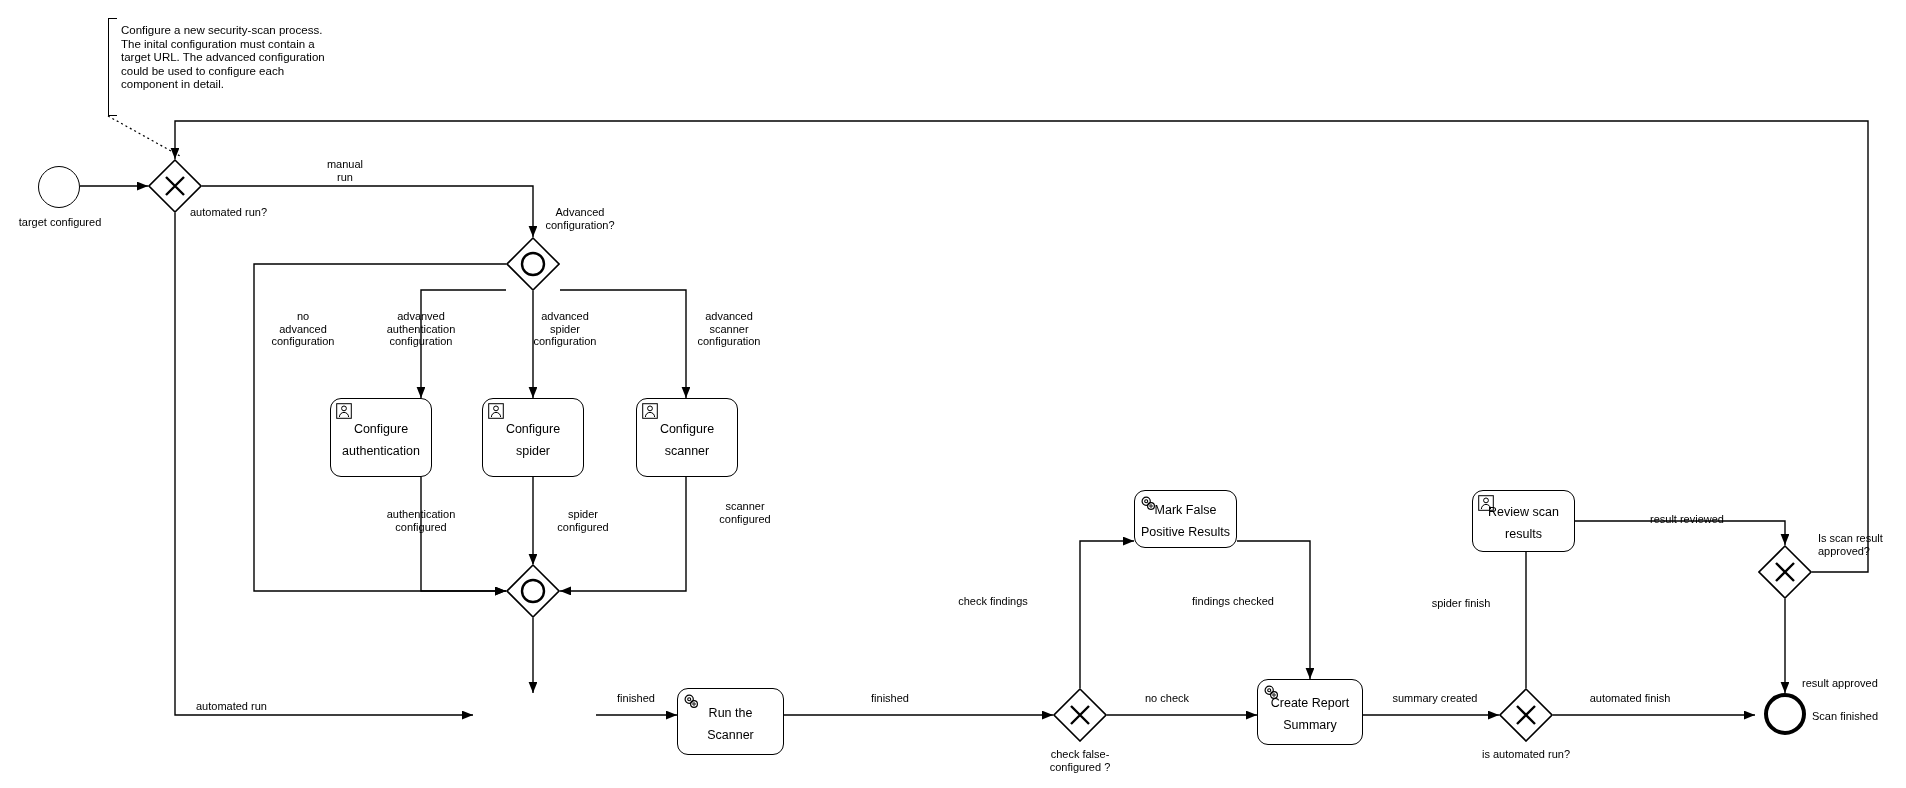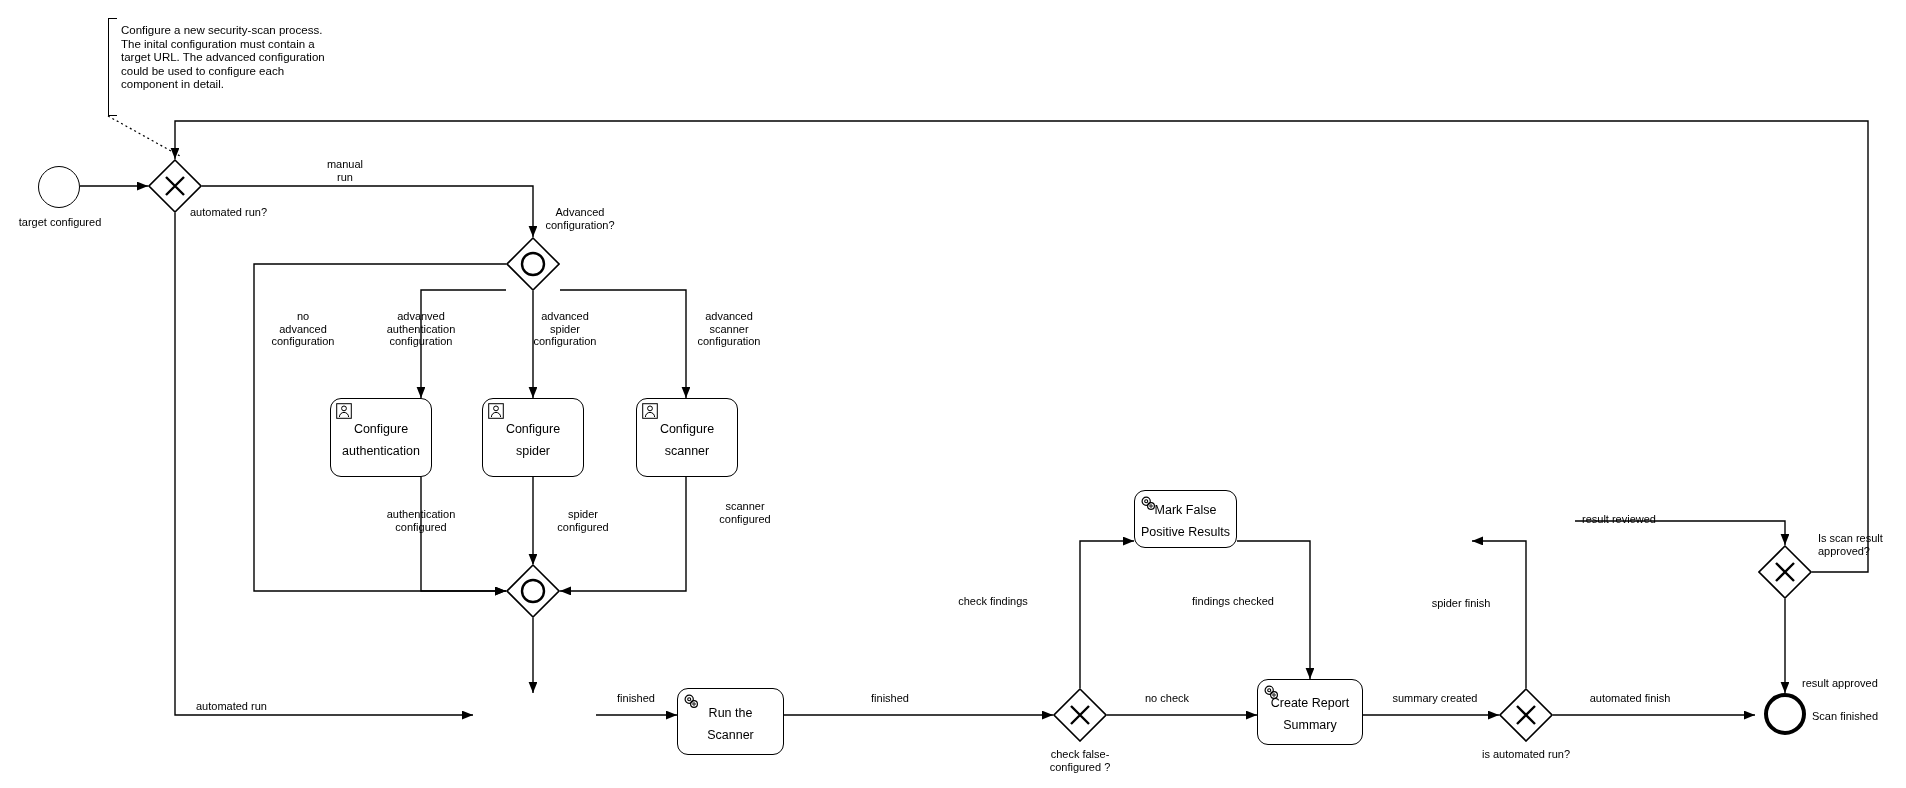--- a/index.html
+++ b/index.html
@@ -313,21 +313,32 @@
   <div class="node gw" style="left:1499px; top:688px; width:54px; height:54px;">
     <svg width="54" height="54" viewBox="0 0 54 54">
       <polygon points="27,1 53,27 27,53 1,27" fill="#fff" stroke="#000" stroke-width="1.6"></polygon>
       <path d="M18,18 L36,36 M36,18 L18,36" stroke="#000" stroke-width="2.4" fill="none"></path>
     </svg>
   </div>
   <div class="lbl" style="left:1466px; top:748px; width:120px;">is automated run?</div>
   <div class="lbl" style="left:1406px; top:597px; width:110px;">spider finish</div>
   <div class="lbl" style="left:1565px; top:692px; width:130px;">automated finish</div>
 
-  <div class="lbl left" style="left:1582px; top:513px; width:130px;">result reviewed</div>
+  <div class="node task" style="left:1472px; top:490px; width:103px; height:62px;">
+    <span class="task-icon">
+      <svg width="16" height="16" viewBox="0 0 16 16">
+        <rect x="0.7" y="0.7" width="14.6" height="14.6" fill="none" stroke="#000" stroke-width="1"></rect>
+        <circle cx="8" cy="5.4" r="2.4" fill="none" stroke="#000" stroke-width="1"></circle>
+        <path d="M3.4,14 a4.6,4.6 0 0 1 9.2,0" fill="none" stroke="#000" stroke-width="1"></path>
+      </svg>
+    </span>
+    <span class="tasklabel">Review scan
+results</span>
+  </div>
+  <div class="lbl left" style="left:1650px; top:513px; width:130px;">result reviewed</div>
 
   <div class="node gw" style="left:1758px; top:545px; width:54px; height:54px;">
     <svg width="54" height="54" viewBox="0 0 54 54">
       <polygon points="27,1 53,27 27,53 1,27" fill="#fff" stroke="#000" stroke-width="1.6"></polygon>
       <path d="M18,18 L36,36 M36,18 L18,36" stroke="#000" stroke-width="2.4" fill="none"></path>
     </svg>
   </div>
   <div class="lbl left" style="left:1818px; top:532px; width:90px;">Is scan result
 approved?</div>
   <div class="lbl left" style="left:1802px; top:677px; width:110px;">result approved</div>

